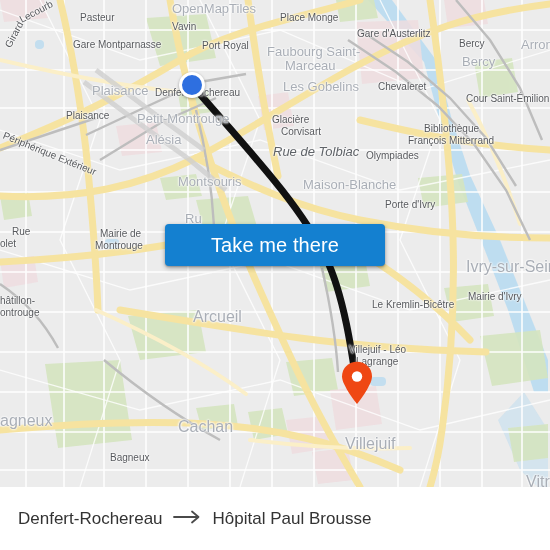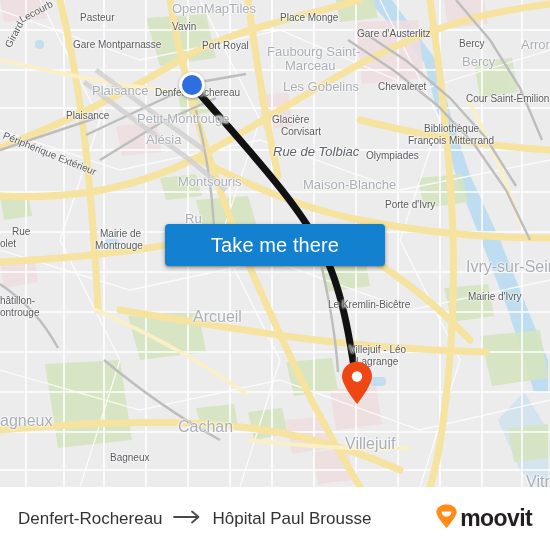--- a/index.html
+++ b/index.html
@@ -239,21 +239,21 @@
         <div class="lbl md dark" style="left: 385px; top: 199px;">Porte d'Ivry</div>
         <div class="lbl lg faint" style="left: 185px; top: 212px;">Ru</div>
         <div class="lbl md dark" style="left: 100px; top: 228px;">Mairie de</div>
         <div class="lbl md dark" style="left: 95px; top: 240px; text-align: center;">Montrouge</div>
         <div class="lbl md dark" style="left: 2px; top: 226px; padding-left: 10px;">Rue</div>
         <div class="lbl md dark" style="left: 0px; top: 238px;">olet</div>
         <div class="lbl xl faint" style="left: 466px; top: 258px;">Ivry-sur-Seine</div>
         <div class="lbl md dark" style="left: 468px; top: 291px;">Mairie d'Ivry</div>
         <div class="lbl md dark" style="left: 0px; top: 295px;">hâtillon-</div>
         <div class="lbl md dark" style="left: 0px; top: 307px;">ontrouge</div>
-        <div class="lbl md dark" style="left: 328px; top: 299px;">Le Kremlin-Bicêtre</div>
+        <div class="lbl md dark" style="left: 328px; top: 299px; padding-left: 44px;">Le Kremlin-Bicêtre</div>
         <div class="lbl xl faint" style="left: 193px; top: 308px;">Arcueil</div>
         <div class="lbl md dark" style="left: 349px; top: 344px;">Villejuif - Léo</div>
         <div class="lbl md dark" style="left: 356px; top: 356px;">Lagrange</div>
         <div class="lbl xl faint" style="left: 0px; top: 412px;">agneux</div>
         <div class="lbl xl faint" style="left: 178px; top: 418px;">Cachan</div>
         <div class="lbl xl faint" style="left: 345px; top: 435px;">Villejuif</div>
         <div class="lbl md dark" style="left: 110px; top: 452px; text-align: center;">Bagneux</div>
         <div class="lbl xl faint" style="left: 482px; top: 473px; padding-left: 44px;">Vitry-sur-</div>
       </div>
 
@@ -274,24 +274,15 @@
     <div class="route-title">
       <span>Denfert-Rochereau</span>
       <span class="arrow-icon">
         <svg width="30" height="14" viewBox="0 0 30 14">
           <path d="M1 7 H25 M19 1.5 L25.5 7 L19 12.5" stroke="#4a4a4a" stroke-width="1.8" fill="none" stroke-linecap="round" stroke-linejoin="round"></path>
         </svg>
       </span>
       <span>Hôpital Paul Brousse</span>
     </div>
 
-    <div class="brand">
-      <span>
-        <svg width="23" height="25" viewBox="0 0 23 25">
-          <path d="M11.5 24 C11.5 24 21.6 12.8 21.6 8.3 C21.6 3.5 17.1 0.6 11.5 0.6 C5.9 0.6 1.4 3.5 1.4 8.3 C1.4 12.8 11.5 24 11.5 24 Z" fill="#ff8c17"></path>
-          <path d="M6.6 7.4 C6.6 10.6 8.8 12.4 11.5 12.4 C14.2 12.4 16.4 10.6 16.4 7.4 Z" fill="#ffffff"></path>
-        </svg>
-      </span>
-      <span class="brand-word">moovit</span>
-    </div>
   </div>
 
 </div>
 
 </body></html>

